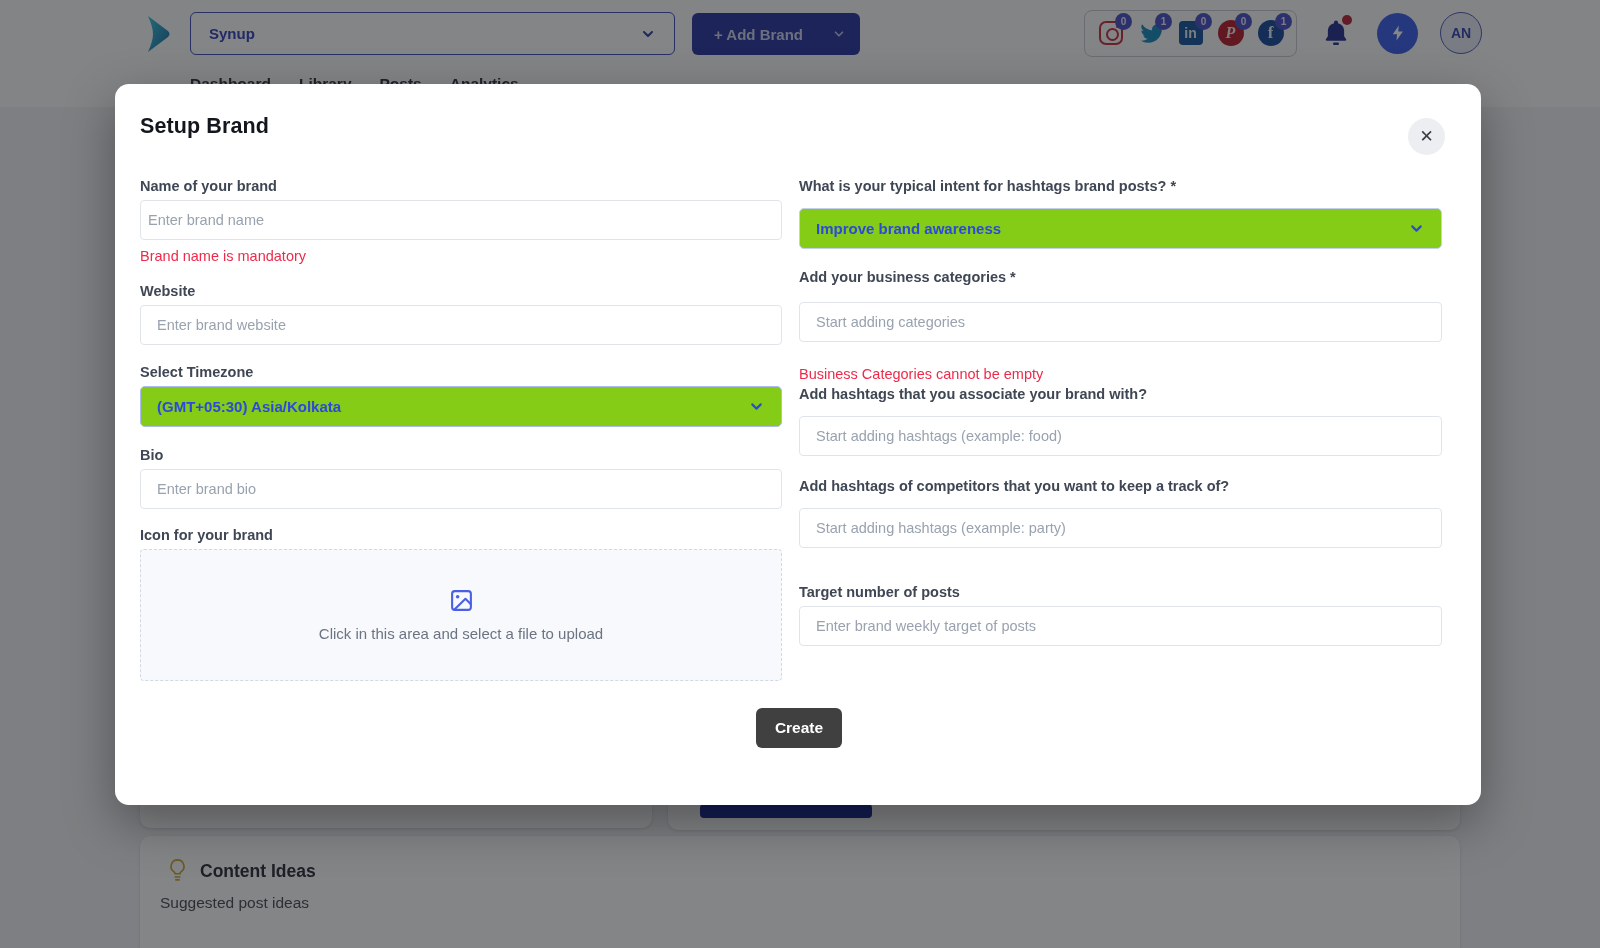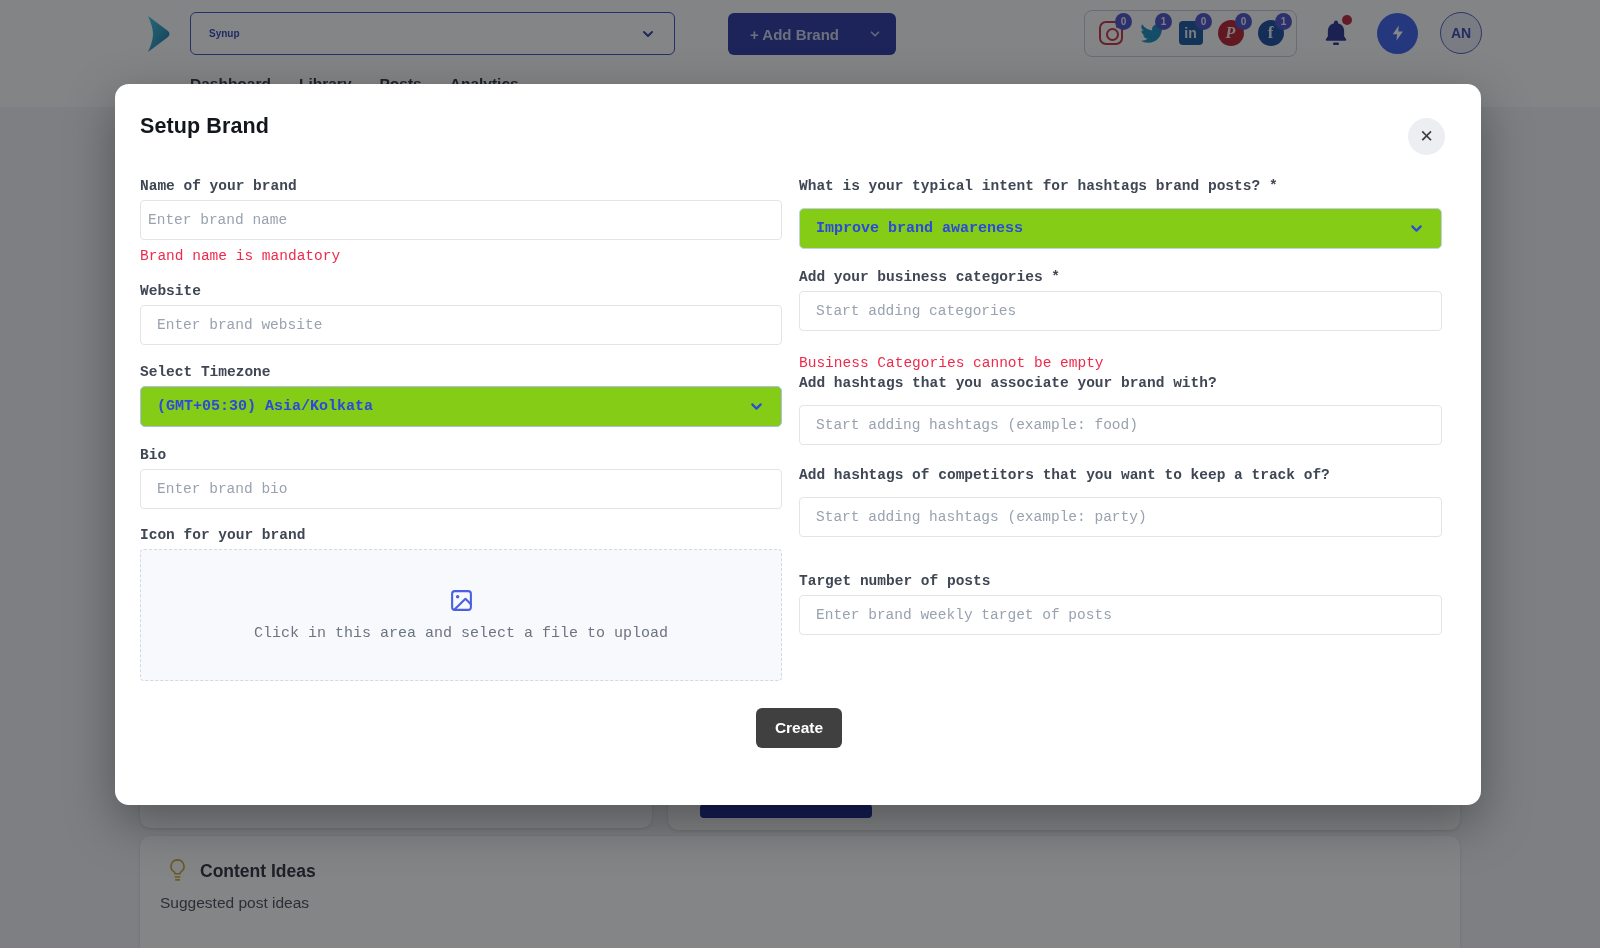--- a/index.html
+++ b/index.html
@@ -8,26 +8,26 @@
 
   .screen { position:relative; width:1600px; height:948px; overflow:hidden; }
 
   
   .app { position:absolute; inset:0; background:#eef0f3; }
   .topbar { position:absolute; left:0; top:0; width:1600px; height:107px; background:#fafafb; }
   .logo { position:absolute; left:144px; top:14px; width:30px; height:40px; }
   .brand-select { position:absolute; left:190px; top:12px; width:485px; height:43px;
     border:1.5px solid #4553b8; border-radius:6px; display:flex; align-items:center;
     padding:0 18px; background:rgba(255,255,255,.4); cursor:pointer; }
-  .brand-select .val { color:#3747b8; font-size:10px; font-weight:700; }
+  .brand-select .val { color:#3747b8; font-size:15px; font-weight:700; }
   .brand-select .chev { margin-left:auto; color:#35429f; }
   .add-brand { position:absolute; left:692px; top:13px; width:168px; height:42px;
     background:#2c3aa0; border:none; border-radius:6px; color:#cdd3ea; font-size:15px;
     font-weight:700; display:flex; align-items:center; justify-content:space-between;
-    padding:0 14px 0 22px; cursor:pointer; font-family:inherit;margin-left:36px; }
+    padding:0 14px 0 22px; cursor:pointer; font-family:inherit; }
   .add-brand .chev { color:#b9c0e2; }
 
   .top-right { position:absolute; right:118px; top:0; height:66px; display:flex; align-items:center; }
   .social-strip { display:flex; align-items:center; gap:13px; border:1px solid #c9cad1;
     border-radius:8px; padding:9px 12px; margin-right:24px; }
   .social { position:relative; width:27px; height:27px; display:flex; align-items:center; justify-content:center; }
   .badge { position:absolute; top:-7px; right:-8px; width:17px; height:17px; border-radius:50%;
     background:#4c55c9; color:#e8eaf7; font-size:10px; font-weight:700; display:flex;
     align-items:center; justify-content:center; }
   .ig-box { width:24px; height:24px; border:2.4px solid #c13544; border-radius:7px; position:relative; }
@@ -69,21 +69,21 @@
   .overlay { position:absolute; inset:0; background:rgba(12,13,18,.5); z-index:5; }
 
   
   .modal { position:absolute; left:115px; top:84px; width:1366px; height:721px; background:#ffffff;
     border-radius:14px; z-index:10; padding:0 23px 0 25px; box-shadow:0 18px 50px rgba(0,0,0,.35); }
   .modal-close { position:absolute; right:36px; top:34px; width:37px; height:37px; border-radius:50%;
     background:#eceef1; border:none; color:#3b3e45; font-size:17px; cursor:pointer;
     display:flex; align-items:center; justify-content:center; font-family:inherit; }
   .modal-title { margin:30px 0 0 0; font-size:21.5px; font-weight:700; color:#13161c; letter-spacing:.1px; }
 
-  .cols { display:flex; gap:17px; margin-top:37px;font-family:Liberation Mono, monospace; }
+  .cols { display:flex; gap:17px; margin-top:37px; }
   .col { width:642px; }
   .col.right { width:643px; }
 
   .f-label { font-size:14.5px; font-weight:600; color:#3f4654; line-height:20px; }
   .f-input { display:block; width:100%; height:40px; border:1px solid #e1e5ea; border-radius:4px;
     padding:0 16px; font-size:14.5px; color:#2f3541; background:#fff; font-family:inherit; outline:none; }
   .f-input::placeholder { color:#99a2af; }
   .f-error { font-size:14.5px; color:#ee2a4b; line-height:20px; }
   .f-select { width:100%; height:41px; border:1.5px solid #aebbf0; border-radius:5px;
     display:flex; align-items:center; padding:0 16px; cursor:pointer; background:#84cc16; }
@@ -258,21 +258,21 @@
         <div class="f-select soft" style="margin-top:12px">
           <span class="val">Improve brand awareness</span>
           <span class="chev">
             <svg width="17" height="17" viewBox="0 0 24 24" fill="none" stroke="currentColor" stroke-width="3" stroke-linecap="round" stroke-linejoin="round">
                 <polyline points="6 9 12 15 18 9"></polyline>
               </svg>
           </span>
         </div>
 
         <div class="f-label" style="margin-top:18px">Add your business categories *</div>
-        <input class="f-input" style="margin-top: 4px;" type="text" placeholder="Start adding categories">
+        <input class="f-input" style="margin-top: 15px;" type="text" placeholder="Start adding categories">
         <div class="f-error" style="margin-top:22px">Business Categories cannot be empty</div>
 
         <div class="f-label" style="">Add hashtags that you associate your brand with?</div>
         <input class="f-input" style="margin-top: 12px;" type="text" placeholder="Start adding hashtags (example: food)">
 
         <div class="f-label" style="margin-top:20px">Add hashtags of competitors that you want to keep a track of?</div>
         <input class="f-input" style="margin-top: 12px;" type="text" placeholder="Start adding hashtags (example: party)">
 
         <div class="f-label" style="margin-top:34px">Target number of posts</div>
         <input class="f-input" style="margin-top: 4px;" type="text" placeholder="Enter brand weekly target of posts">

